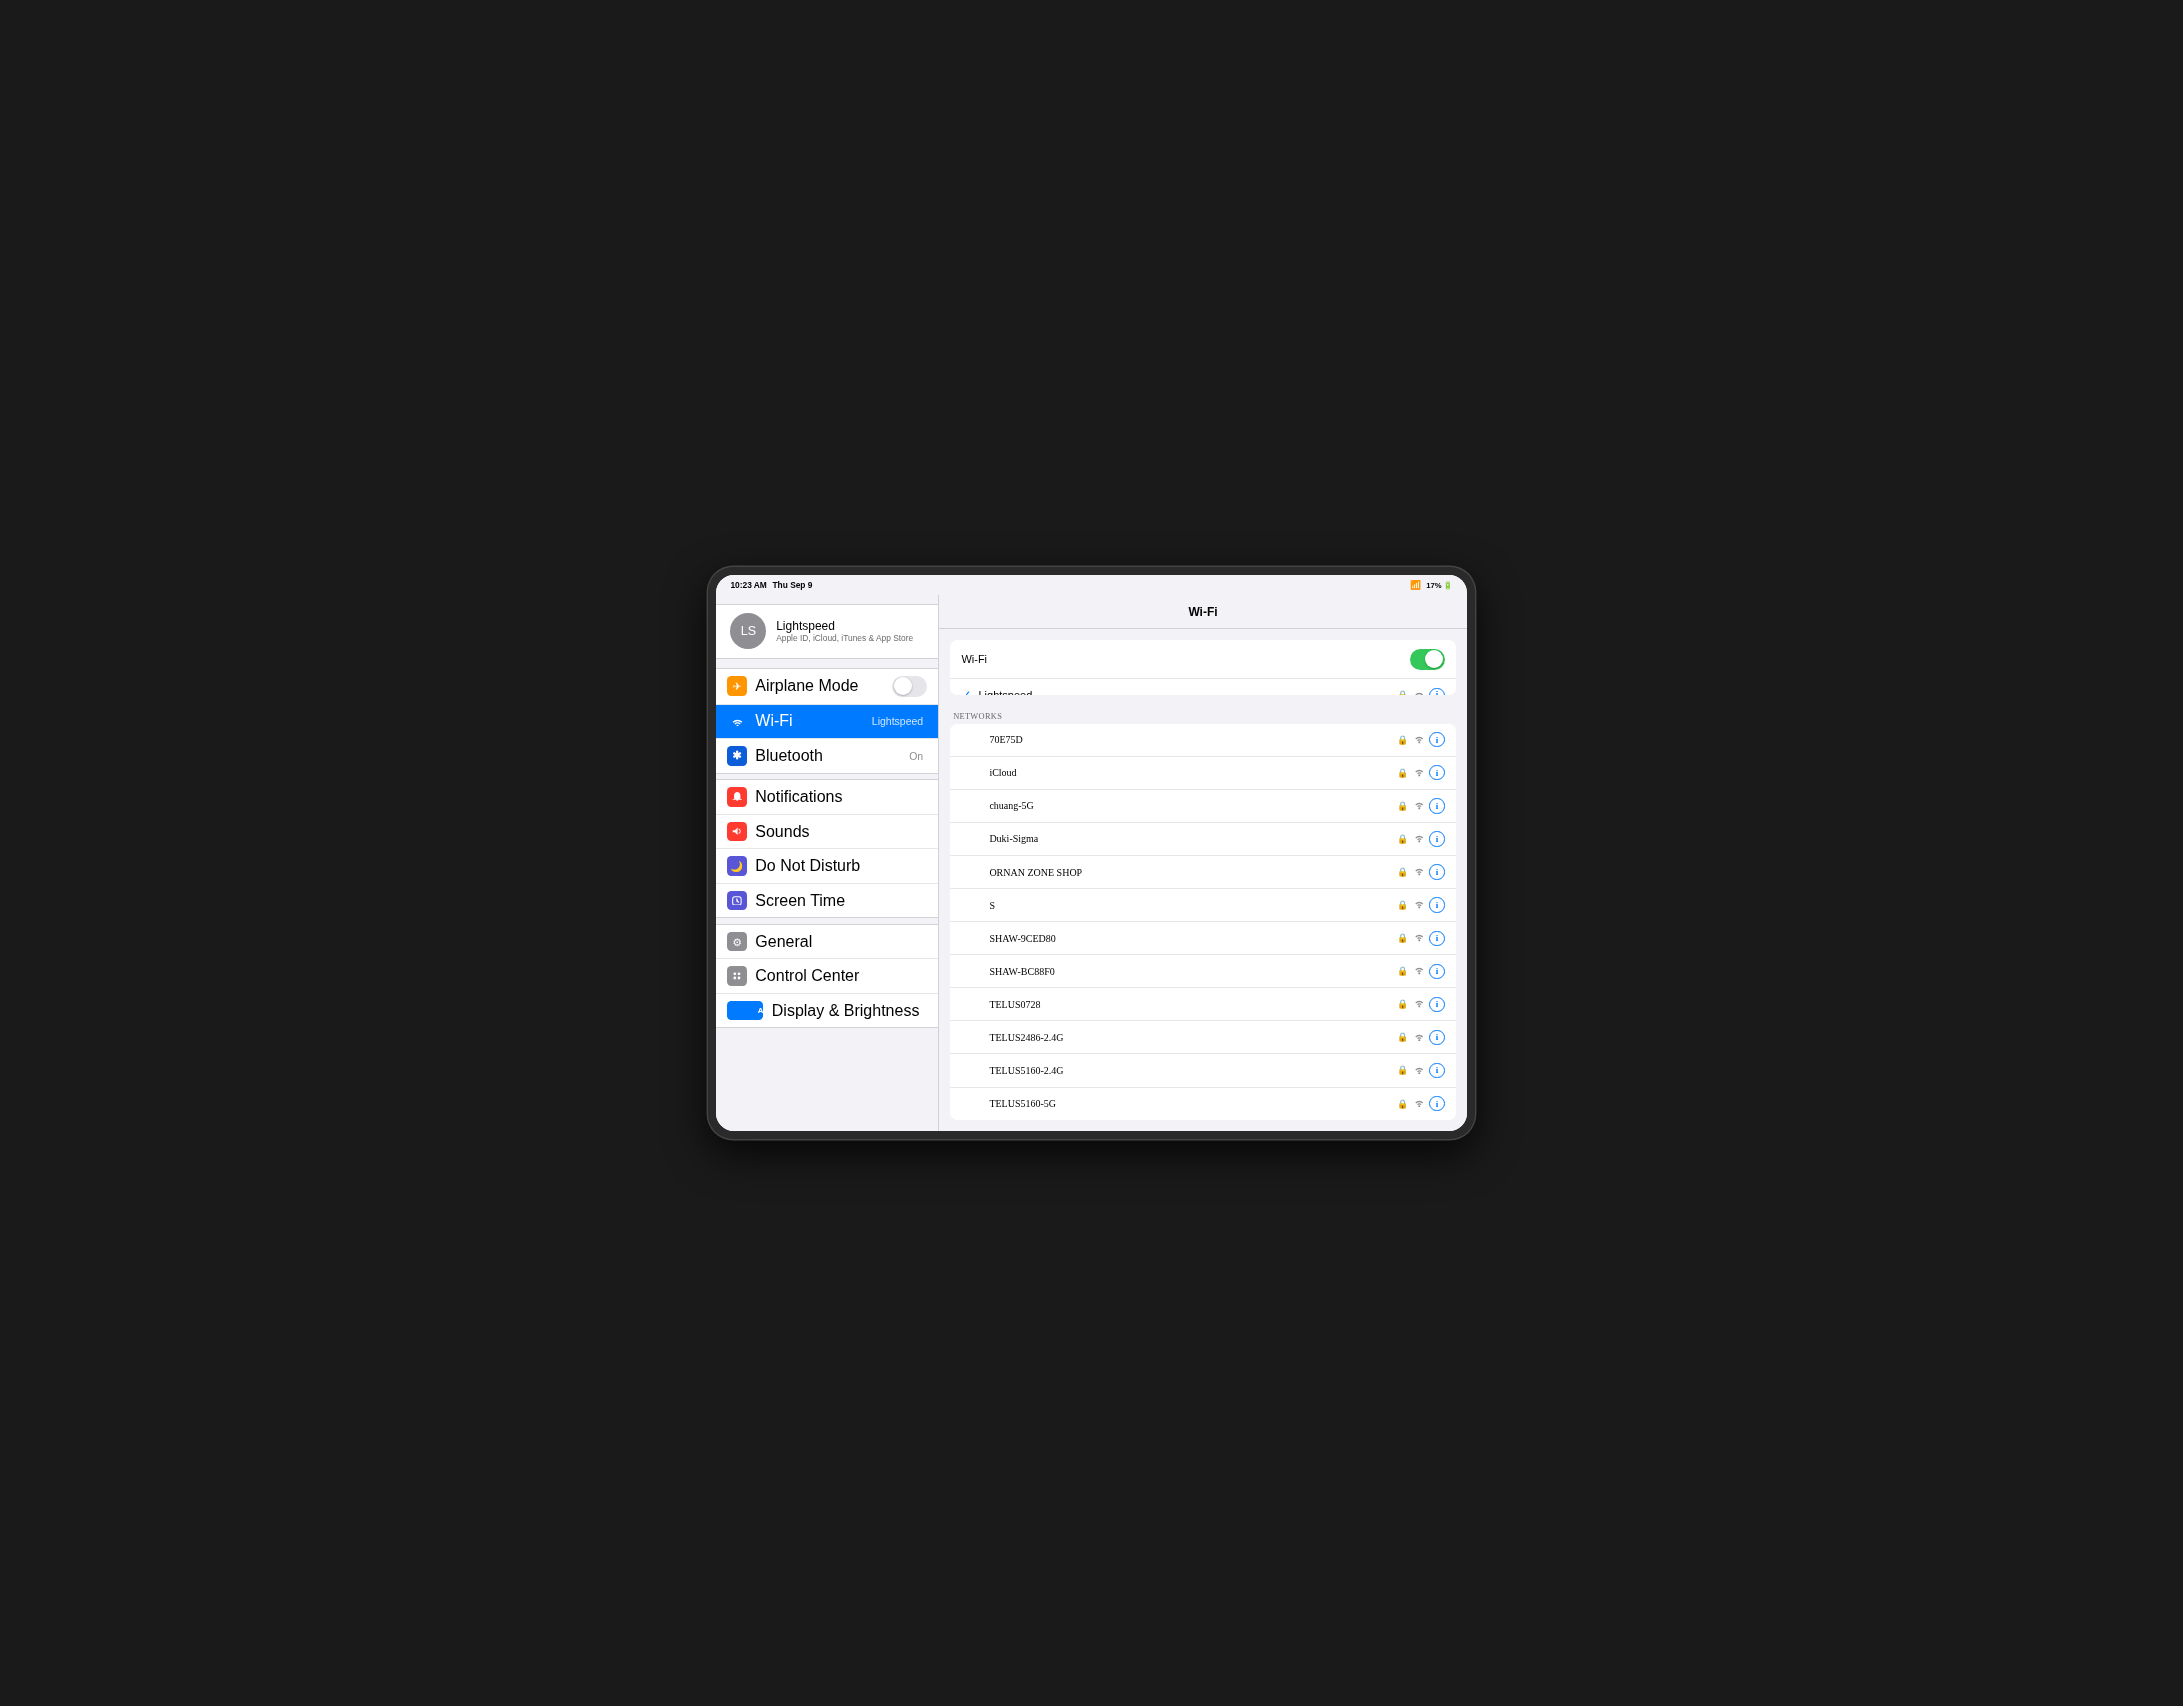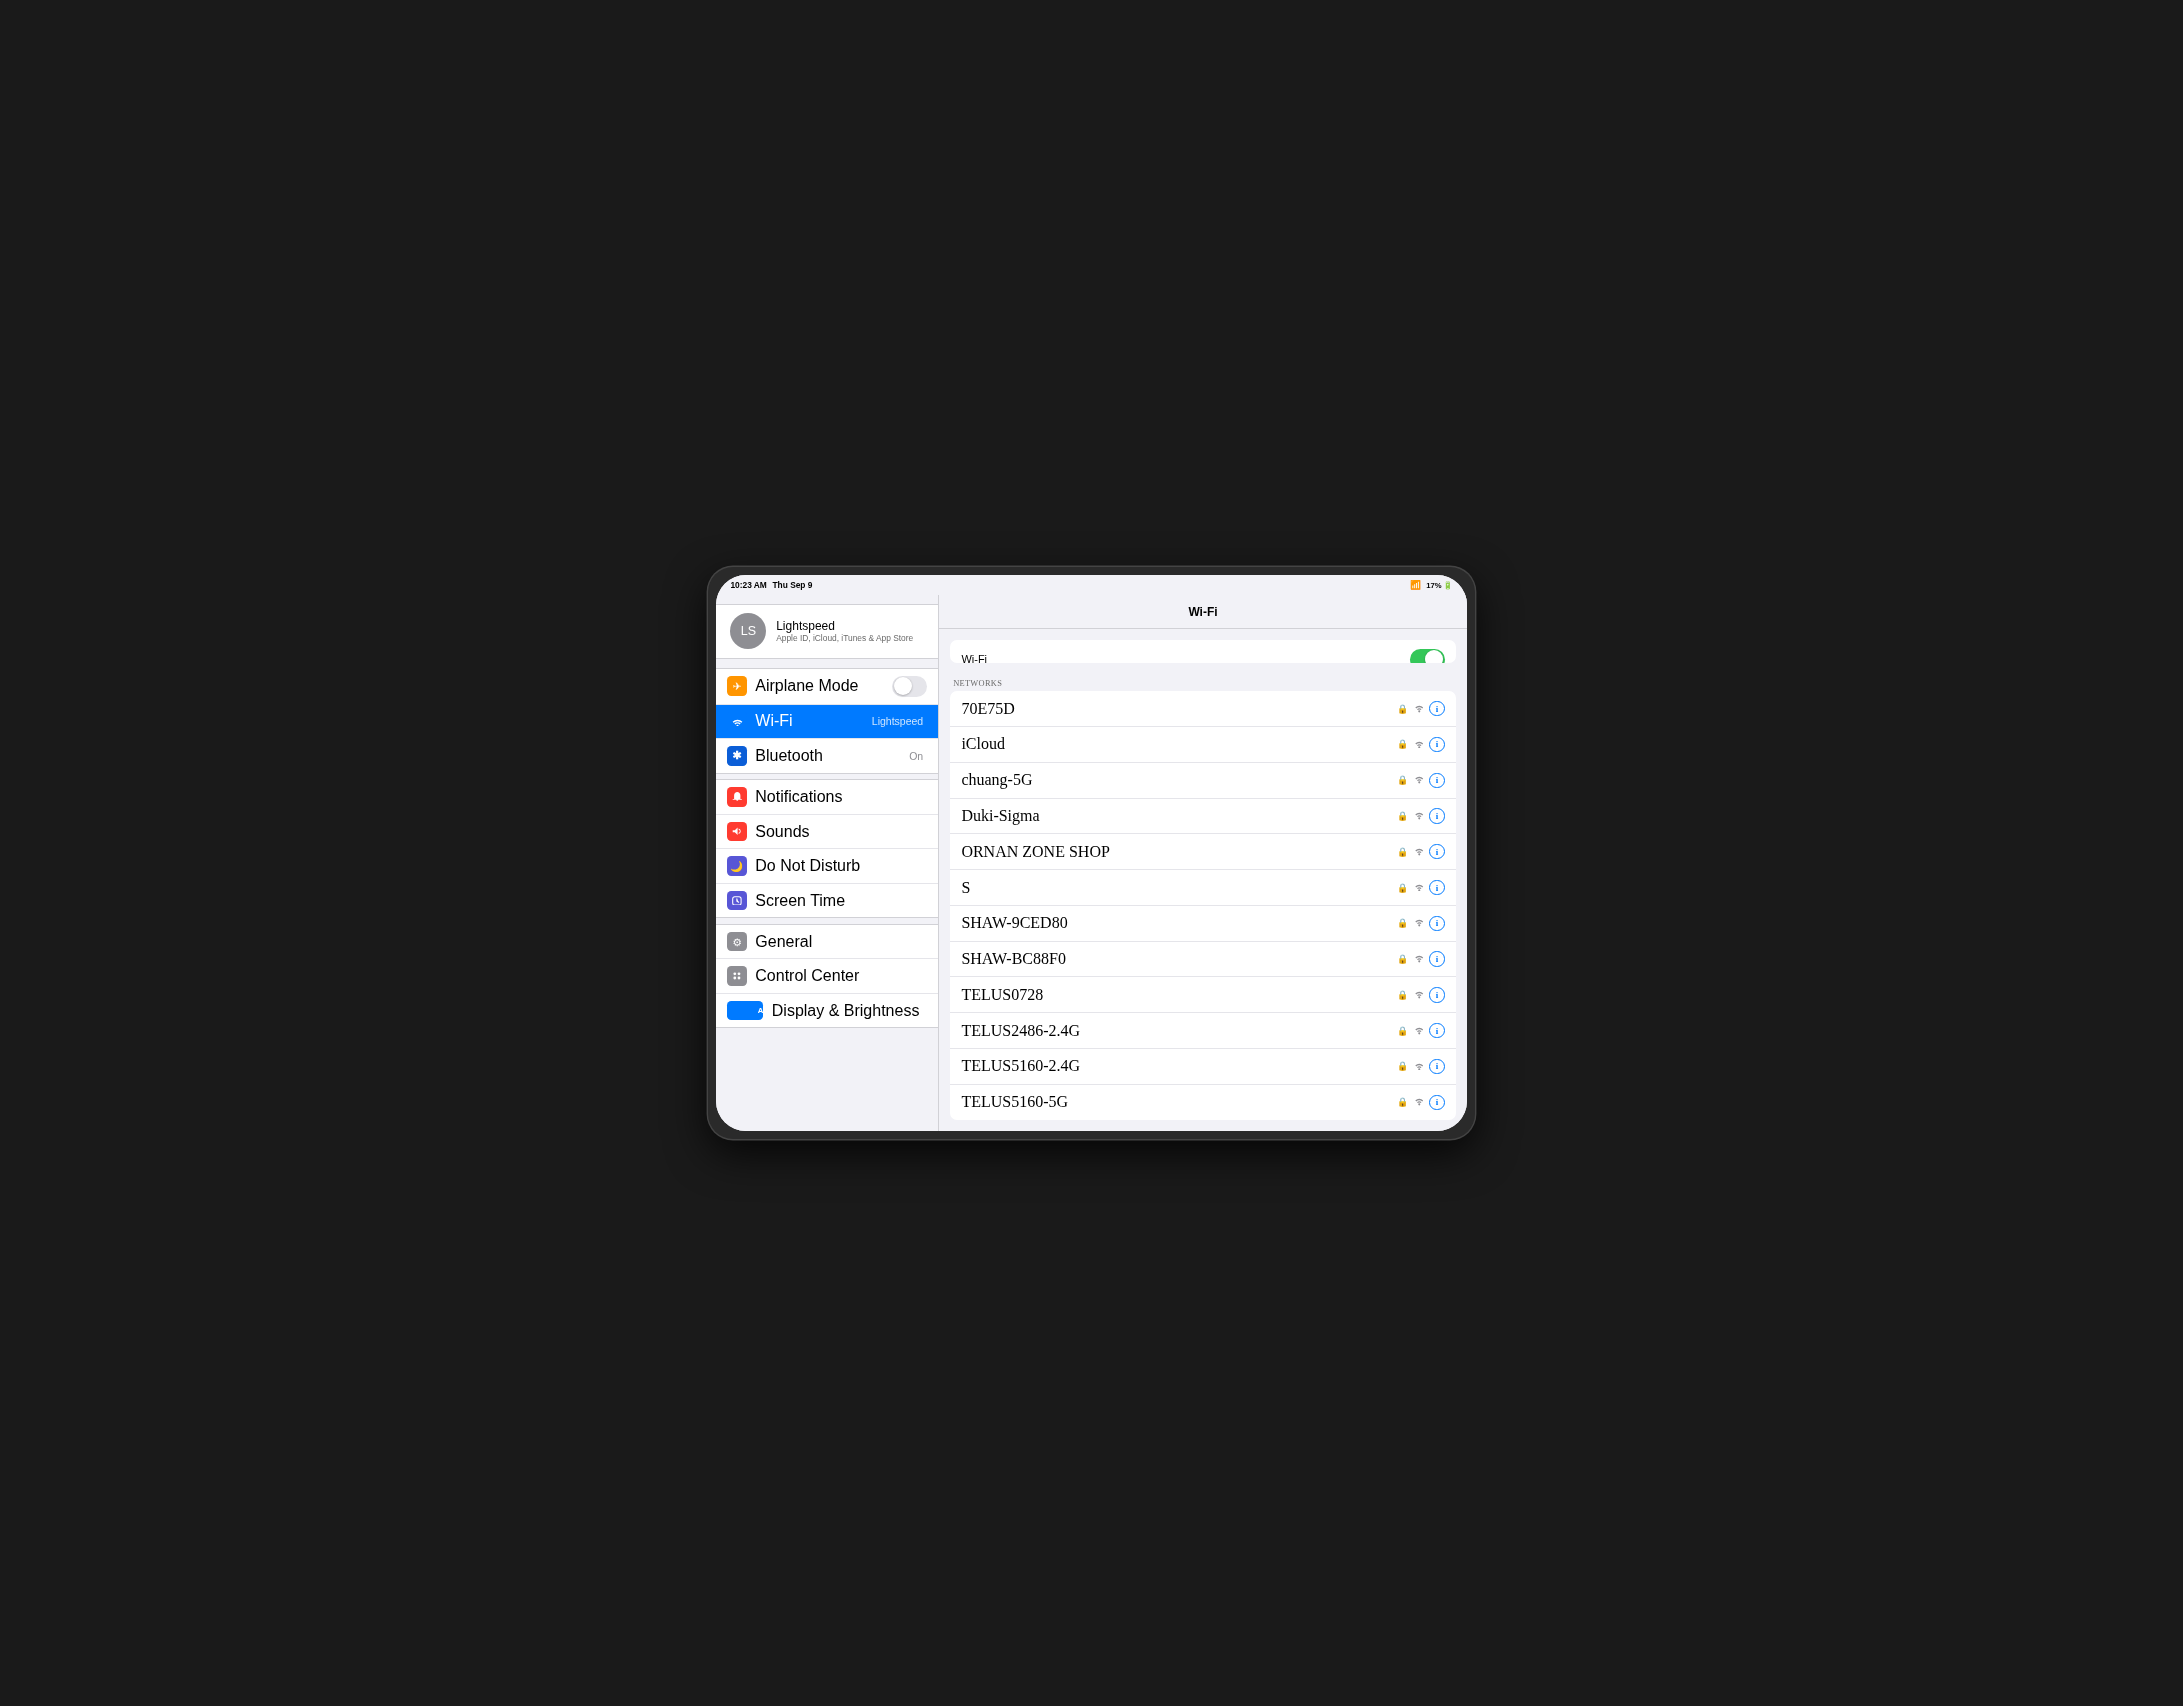--- a/index.html
+++ b/index.html
@@ -20,21 +20,21 @@
       border-radius: 25px;
       padding: 8.4px;
       box-shadow: 0 0 0 1.4px #444, 0 14px 42px rgba(0,0,0,0.8);
       position: relative;
     }
 
     .ipad-screen {
       width: 100%;
       height: 100%;
       background: #f2f2f7;
-      border-radius: 30px;
+      border-radius: 18px;
       overflow: hidden;
       display: flex;
       flex-direction: column;
     }
 
     
     .status-bar {
       display: flex;
       justify-content: space-between;
       align-items: center;
@@ -361,22 +361,23 @@
       border-bottom: 0.7px solid #e5e5ea;
       cursor: pointer;
     }
 
     .network-row:last-child {
       border-bottom: none;
     }
 
     .network-name {
       flex: 1;
-      font-size: 16px;
-      color: #000;
+      font-size: 10px;
+      color: #000;
+      margin-left: 28px;
     }
 
     
     .icon-orange { background: #ff9500; }
     .icon-blue { background: #007aff; }
     .icon-blue-dark { background: #0b5ed7; }
     .icon-red { background: #ff3b30; }
     .icon-gray { background: #8e8e93; }
     .icon-aa { background: #007aff; padding-left: 36px; }
   </style>

